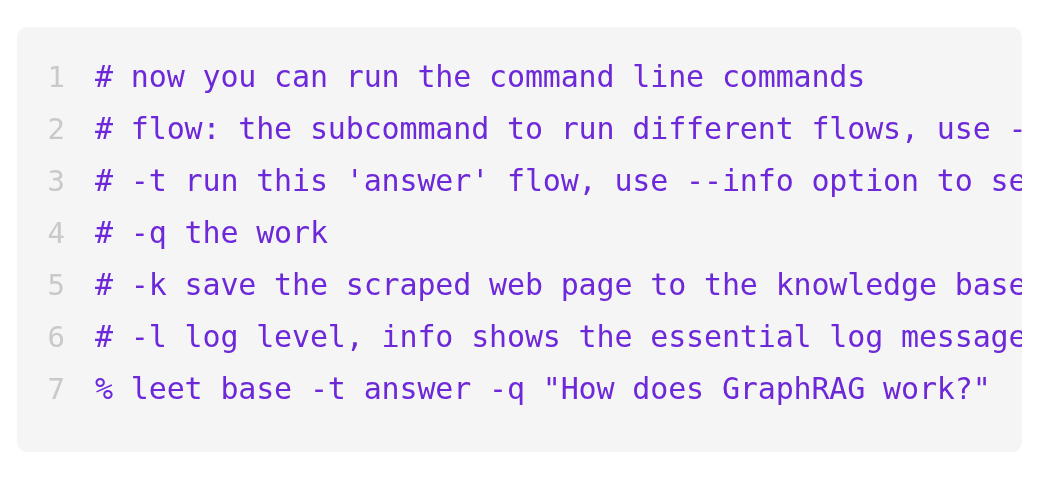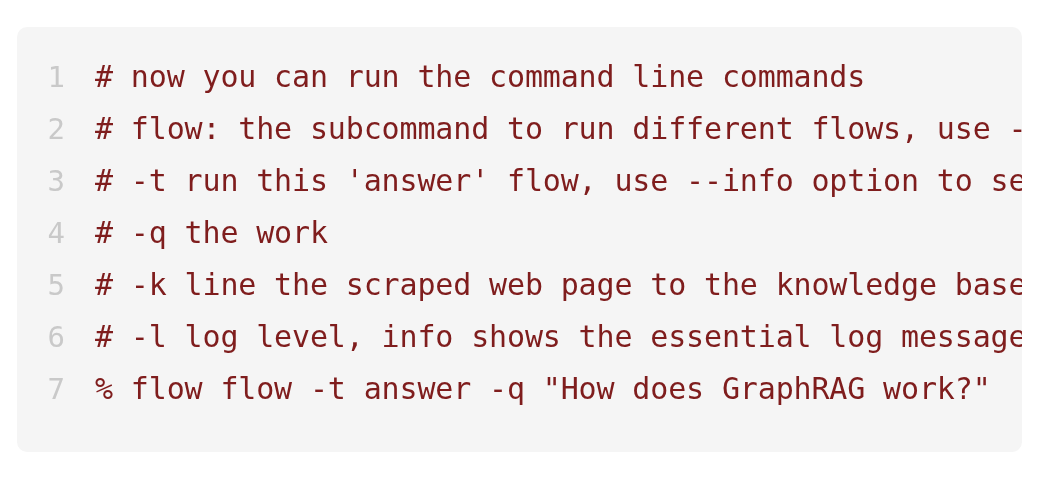--- a/index.html
+++ b/index.html
@@ -59,21 +59,21 @@
     font-family: "DejaVu Sans Mono", monospace;
     font-size: 29px;
     font-weight: 400;
     user-select: none;
     -webkit-user-select: none;
   }
 
   .line-content {
     flex: 1 1 auto;
     padding-left: 30px;
-    color: #7f1d1d;
+    color: #6d28d9;
     font-family: "DejaVu Sans Mono", monospace;
     font-size: 30px;
     font-weight: 400;
     letter-spacing: -0.15px;
     white-space: pre;
     overflow: hidden;
   }
 </style>
 </head>
 <body>
@@ -98,29 +98,29 @@
         <span class="line-content"># -t run this 'answer' flow, use --info option to see the flow details</span>
       </div>
 
       <div class="code-line">
         <span class="line-number">4</span>
         <span class="line-content"># -q the work</span>
       </div>
 
       <div class="code-line">
         <span class="line-number">5</span>
-        <span class="line-content"># -k line the scraped web page to the knowledge base</span>
+        <span class="line-content"># -k save the scraped web page to the knowledge base</span>
       </div>
 
       <div class="code-line">
         <span class="line-number">6</span>
         <span class="line-content"># -l log level, info shows the essential log messages</span>
       </div>
 
       <div class="code-line">
         <span class="line-number">7</span>
-        <span class="line-content">% flow flow -t answer -q "How does GraphRAG work?"</span>
+        <span class="line-content">% leet base -t answer -q "How does GraphRAG work?"</span>
       </div>
 
     </div>
   </div>
 
 </div>
 
 </body></html>

